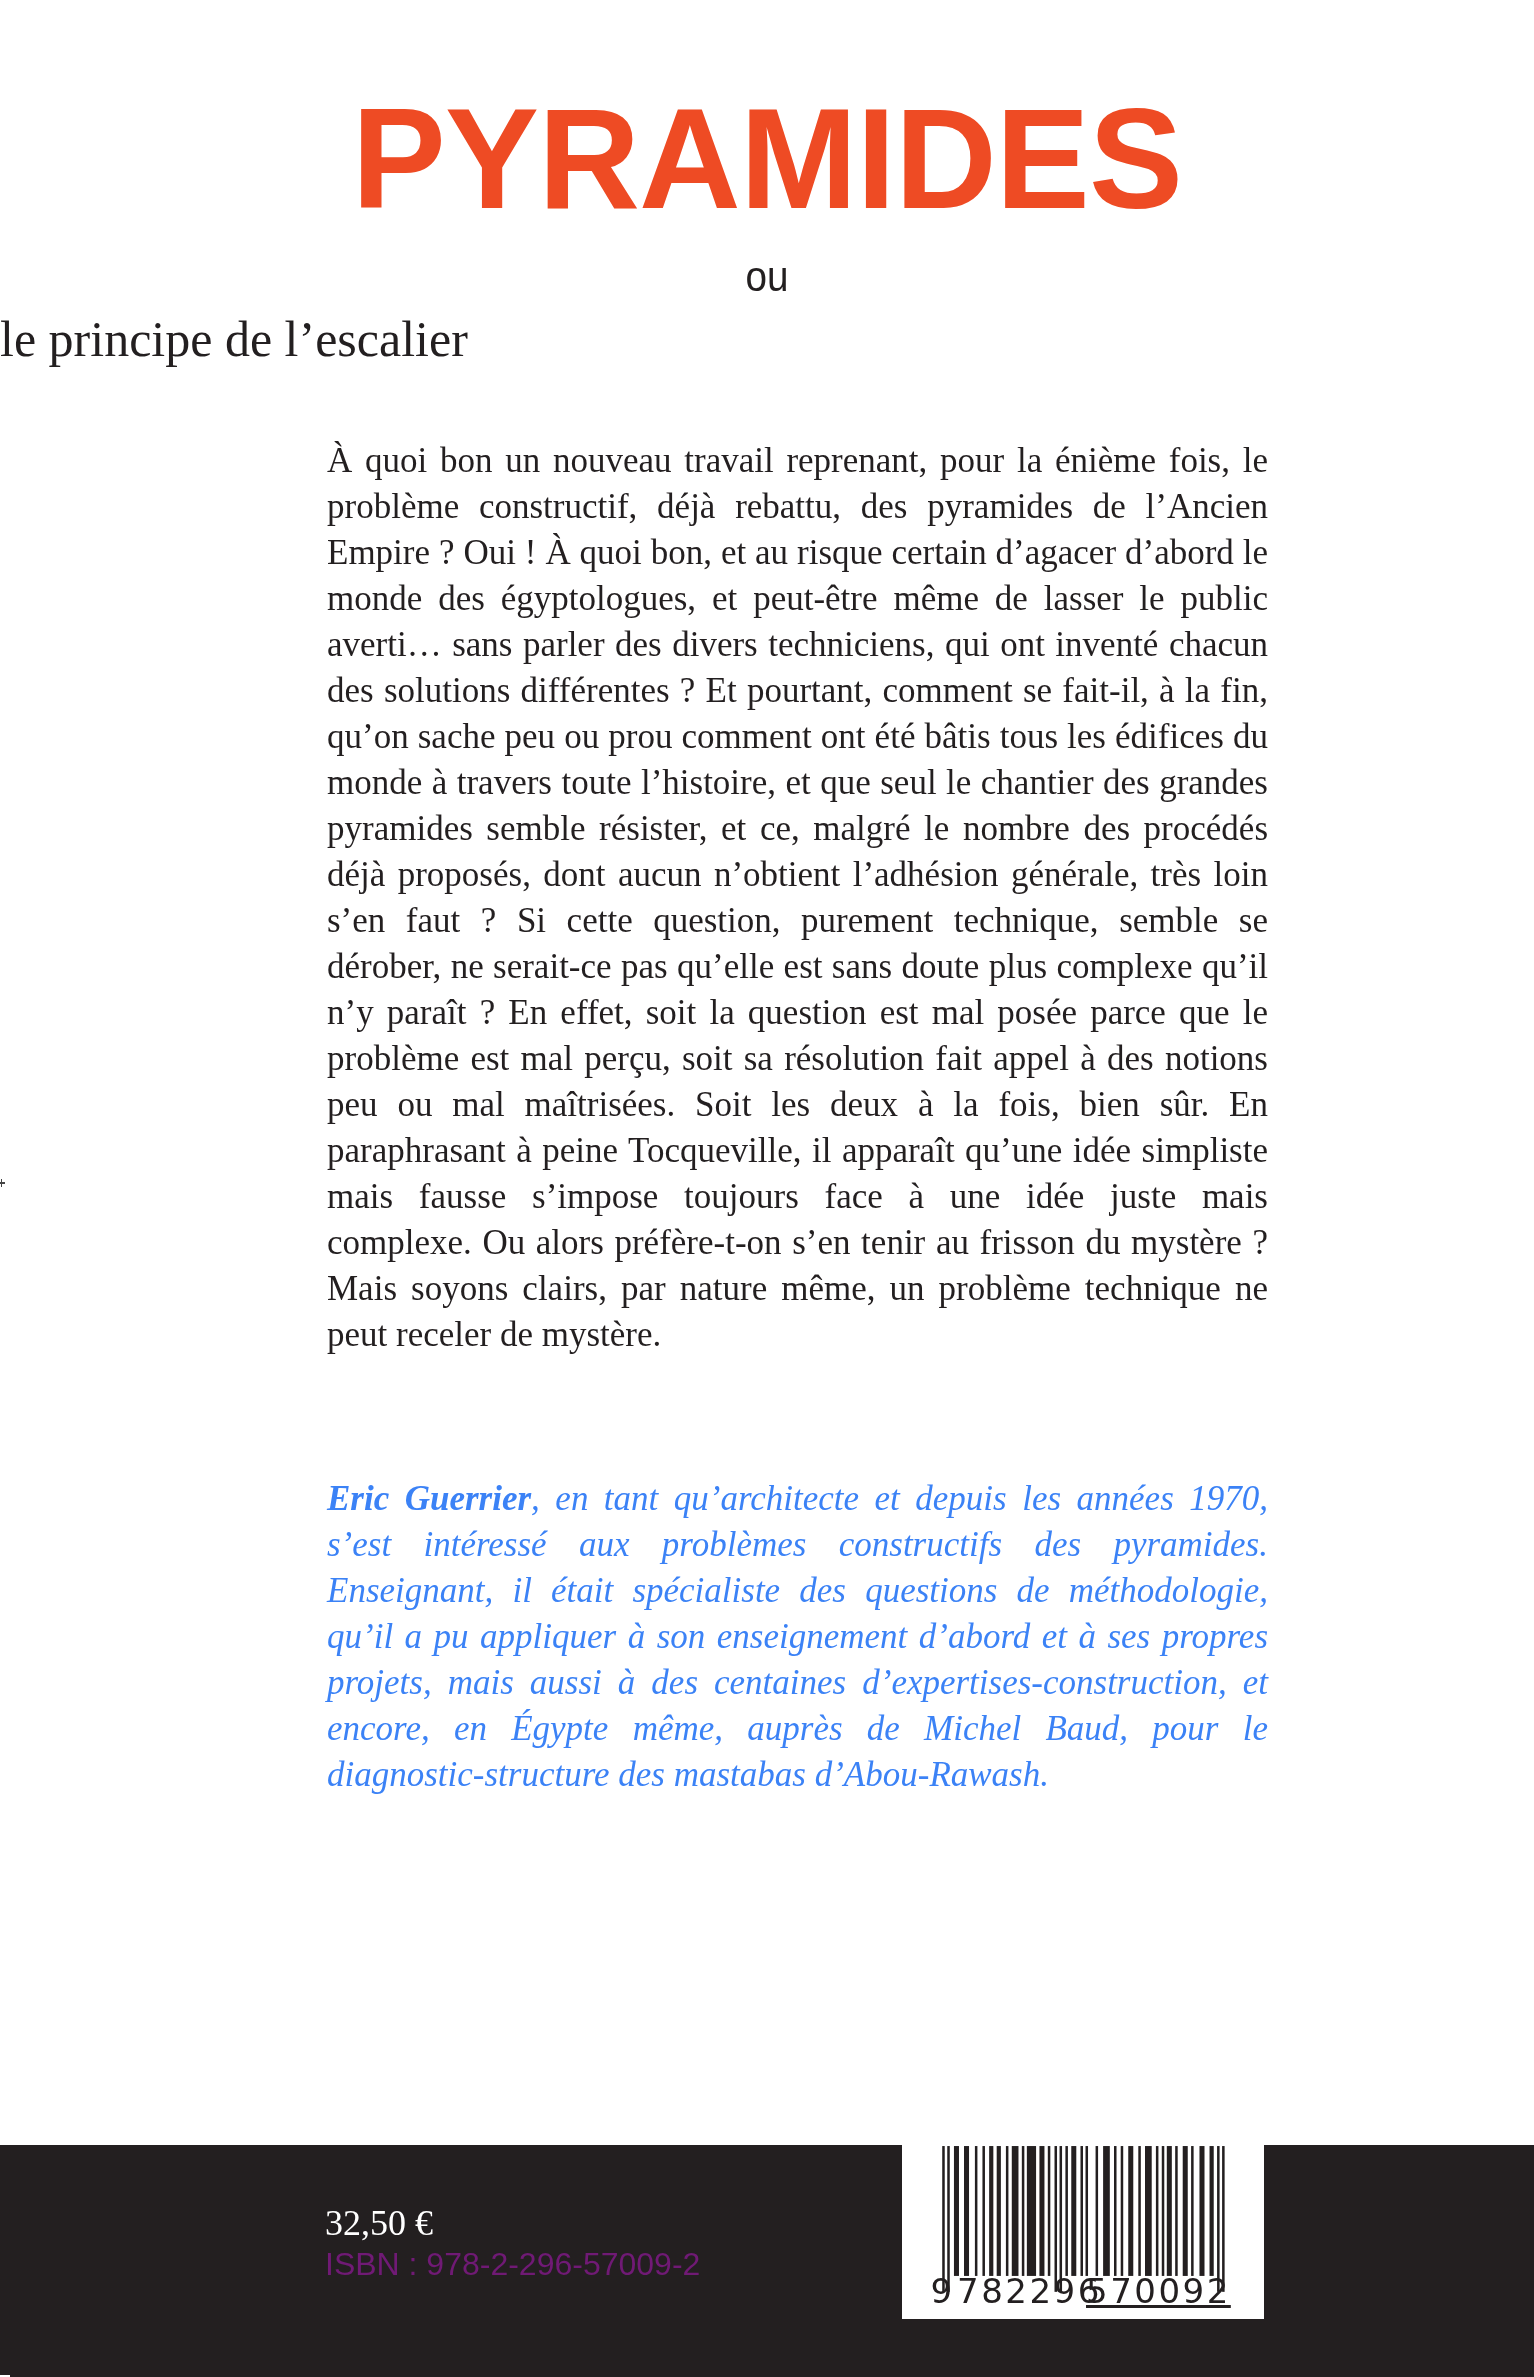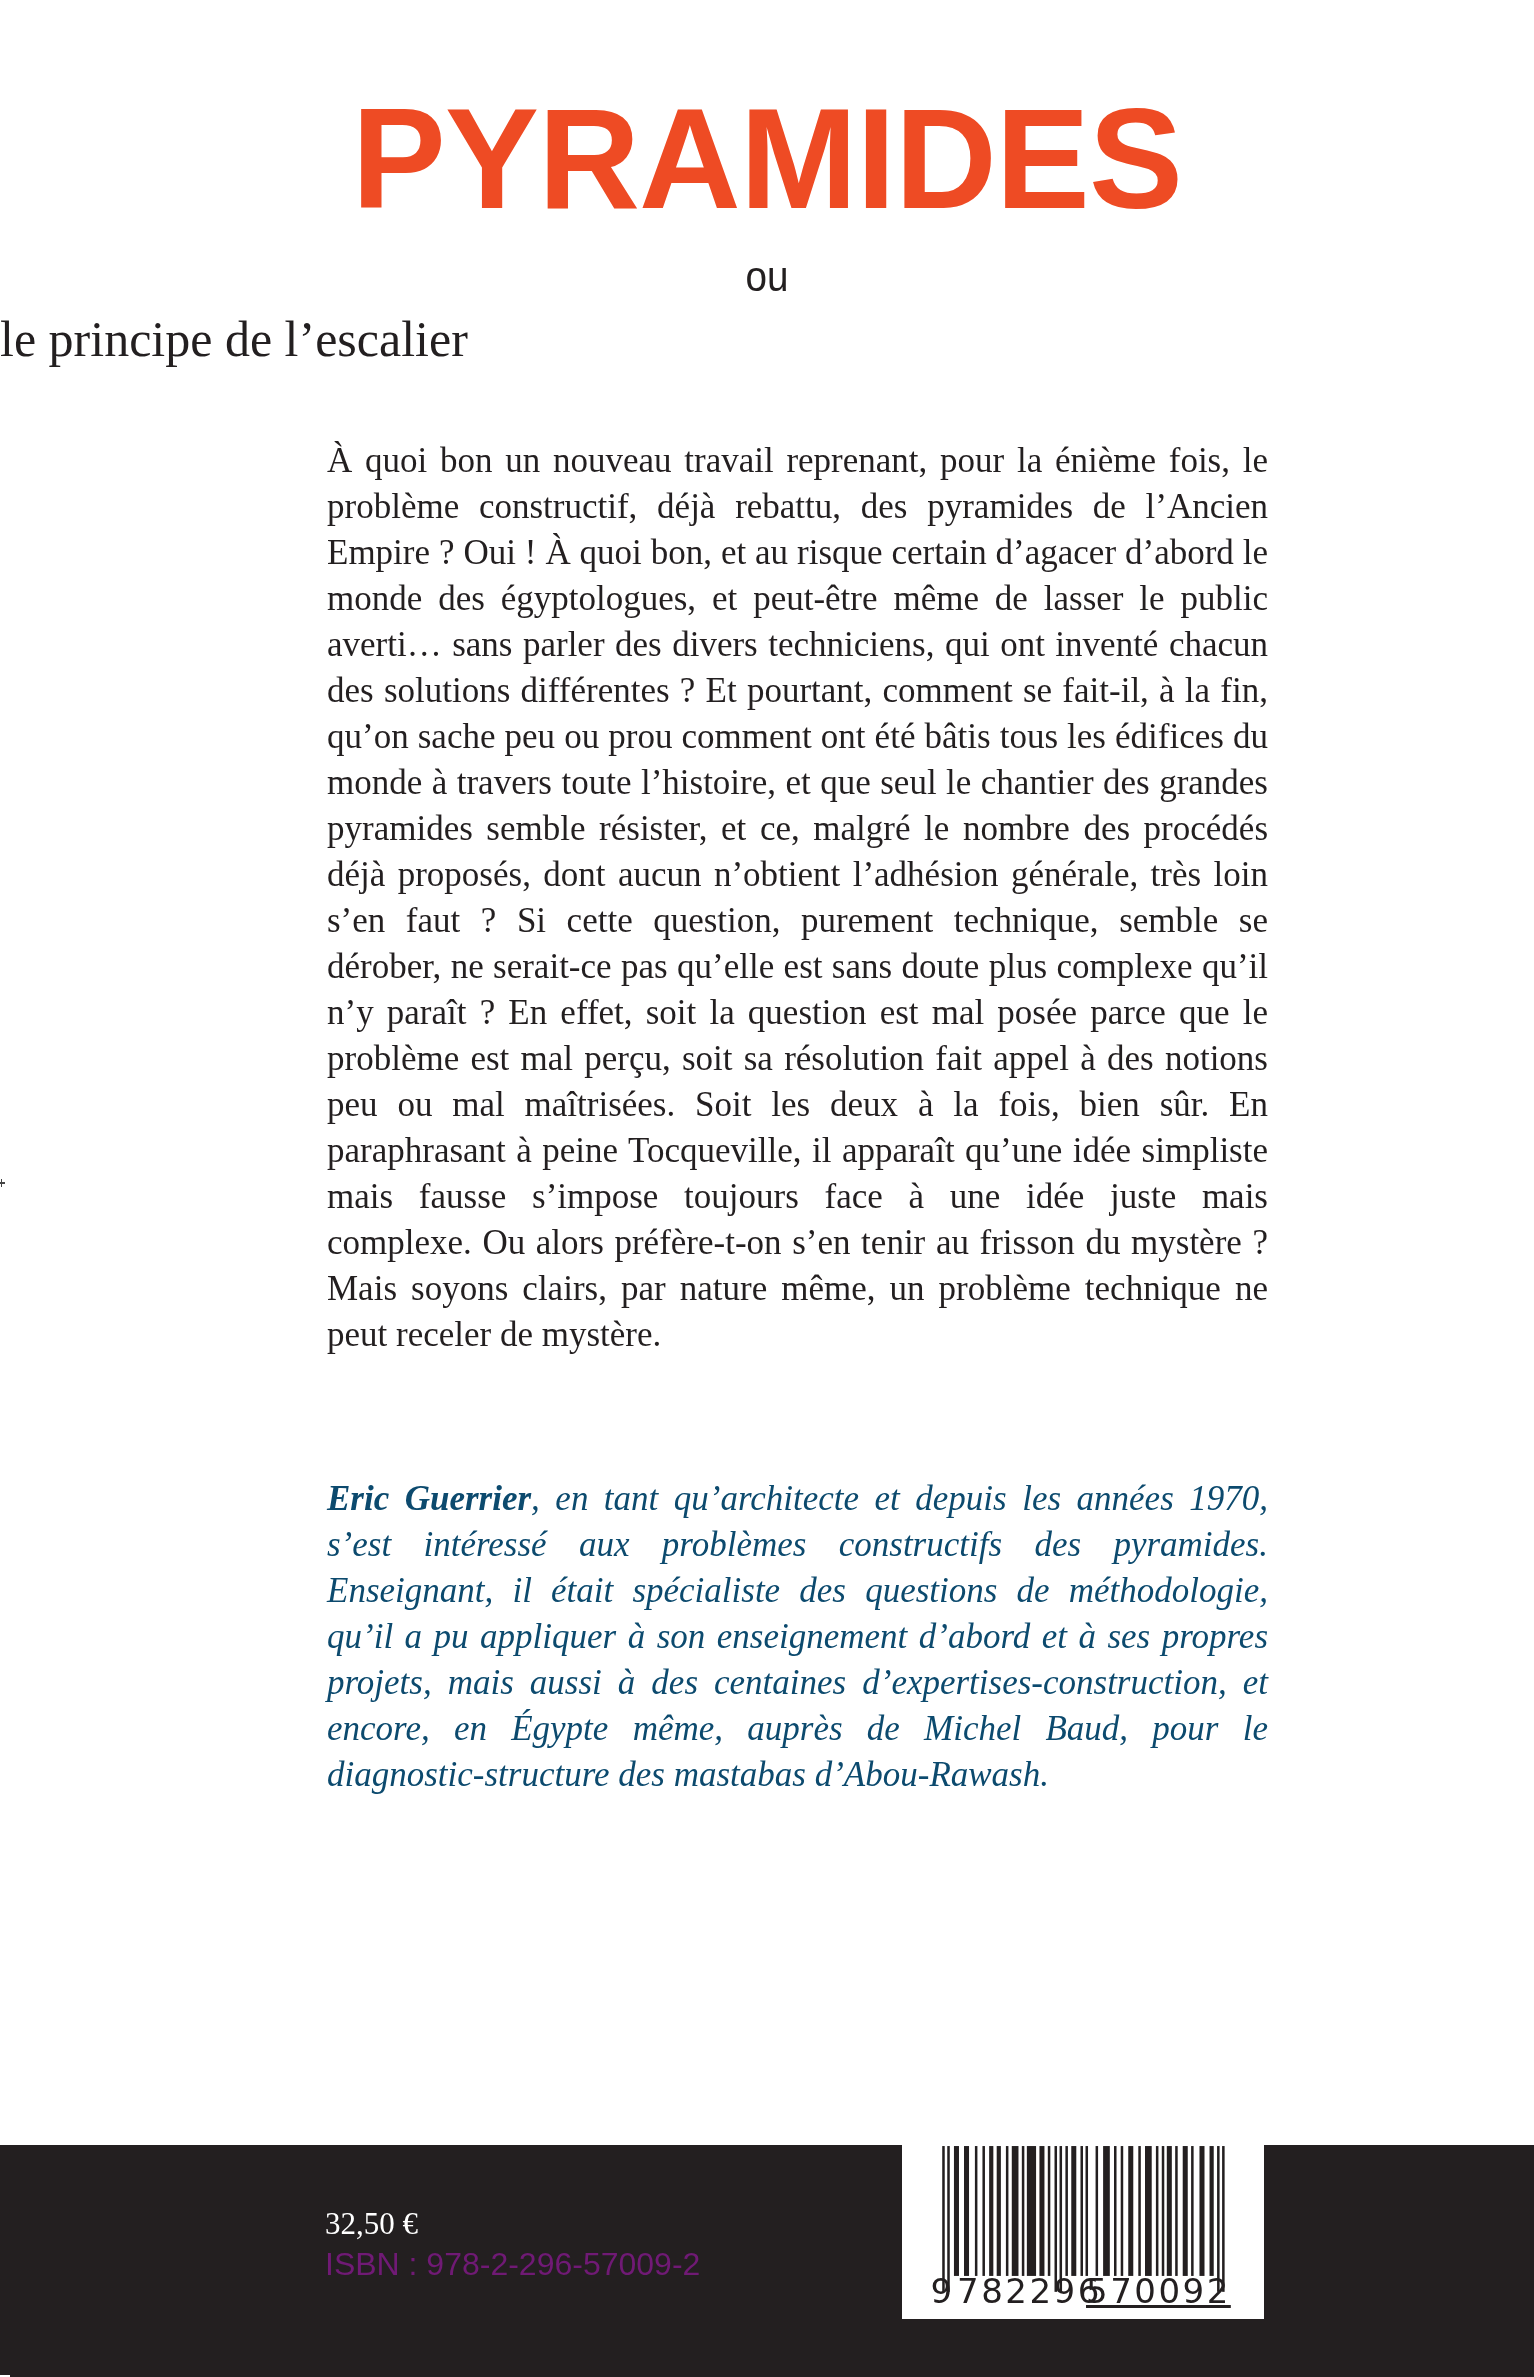--- a/index.html
+++ b/index.html
@@ -70,21 +70,21 @@
       position: absolute;
       left: 327px;
       width: 941px;
       top: 1476px;
       font-family: "Liberation Serif", serif;
       font-style: italic;
       font-size: 35px;
       line-height: 46px;
       text-align: justify;
       text-align-last: left;
-      color: #0c4a6e;
+      color: #3b82f6;
       margin: 0;
     }
     .bio-text .author {
       font-weight: bold;
     }
     .reg-mark {
       position: absolute;
       left: 0;
       top: 1182px;
       width: 5px;
@@ -106,21 +106,21 @@
       top: 2145px;
       width: 1534px;
       height: 232px;
       background: #231f20;
     }
     .price {
       position: absolute;
       left: 325px;
       top: 2200px;
       font-family: "Liberation Serif", serif;
-      font-size: 31px;
+      font-size: 36px;
       line-height: 47px;
       color: #ffffff;
     }
     .isbn {
       position: absolute;
       left: 325px;
       top: 2247px;
       font-family: "Liberation Sans", sans-serif;
       font-size: 32px;
       line-height: 35px;

